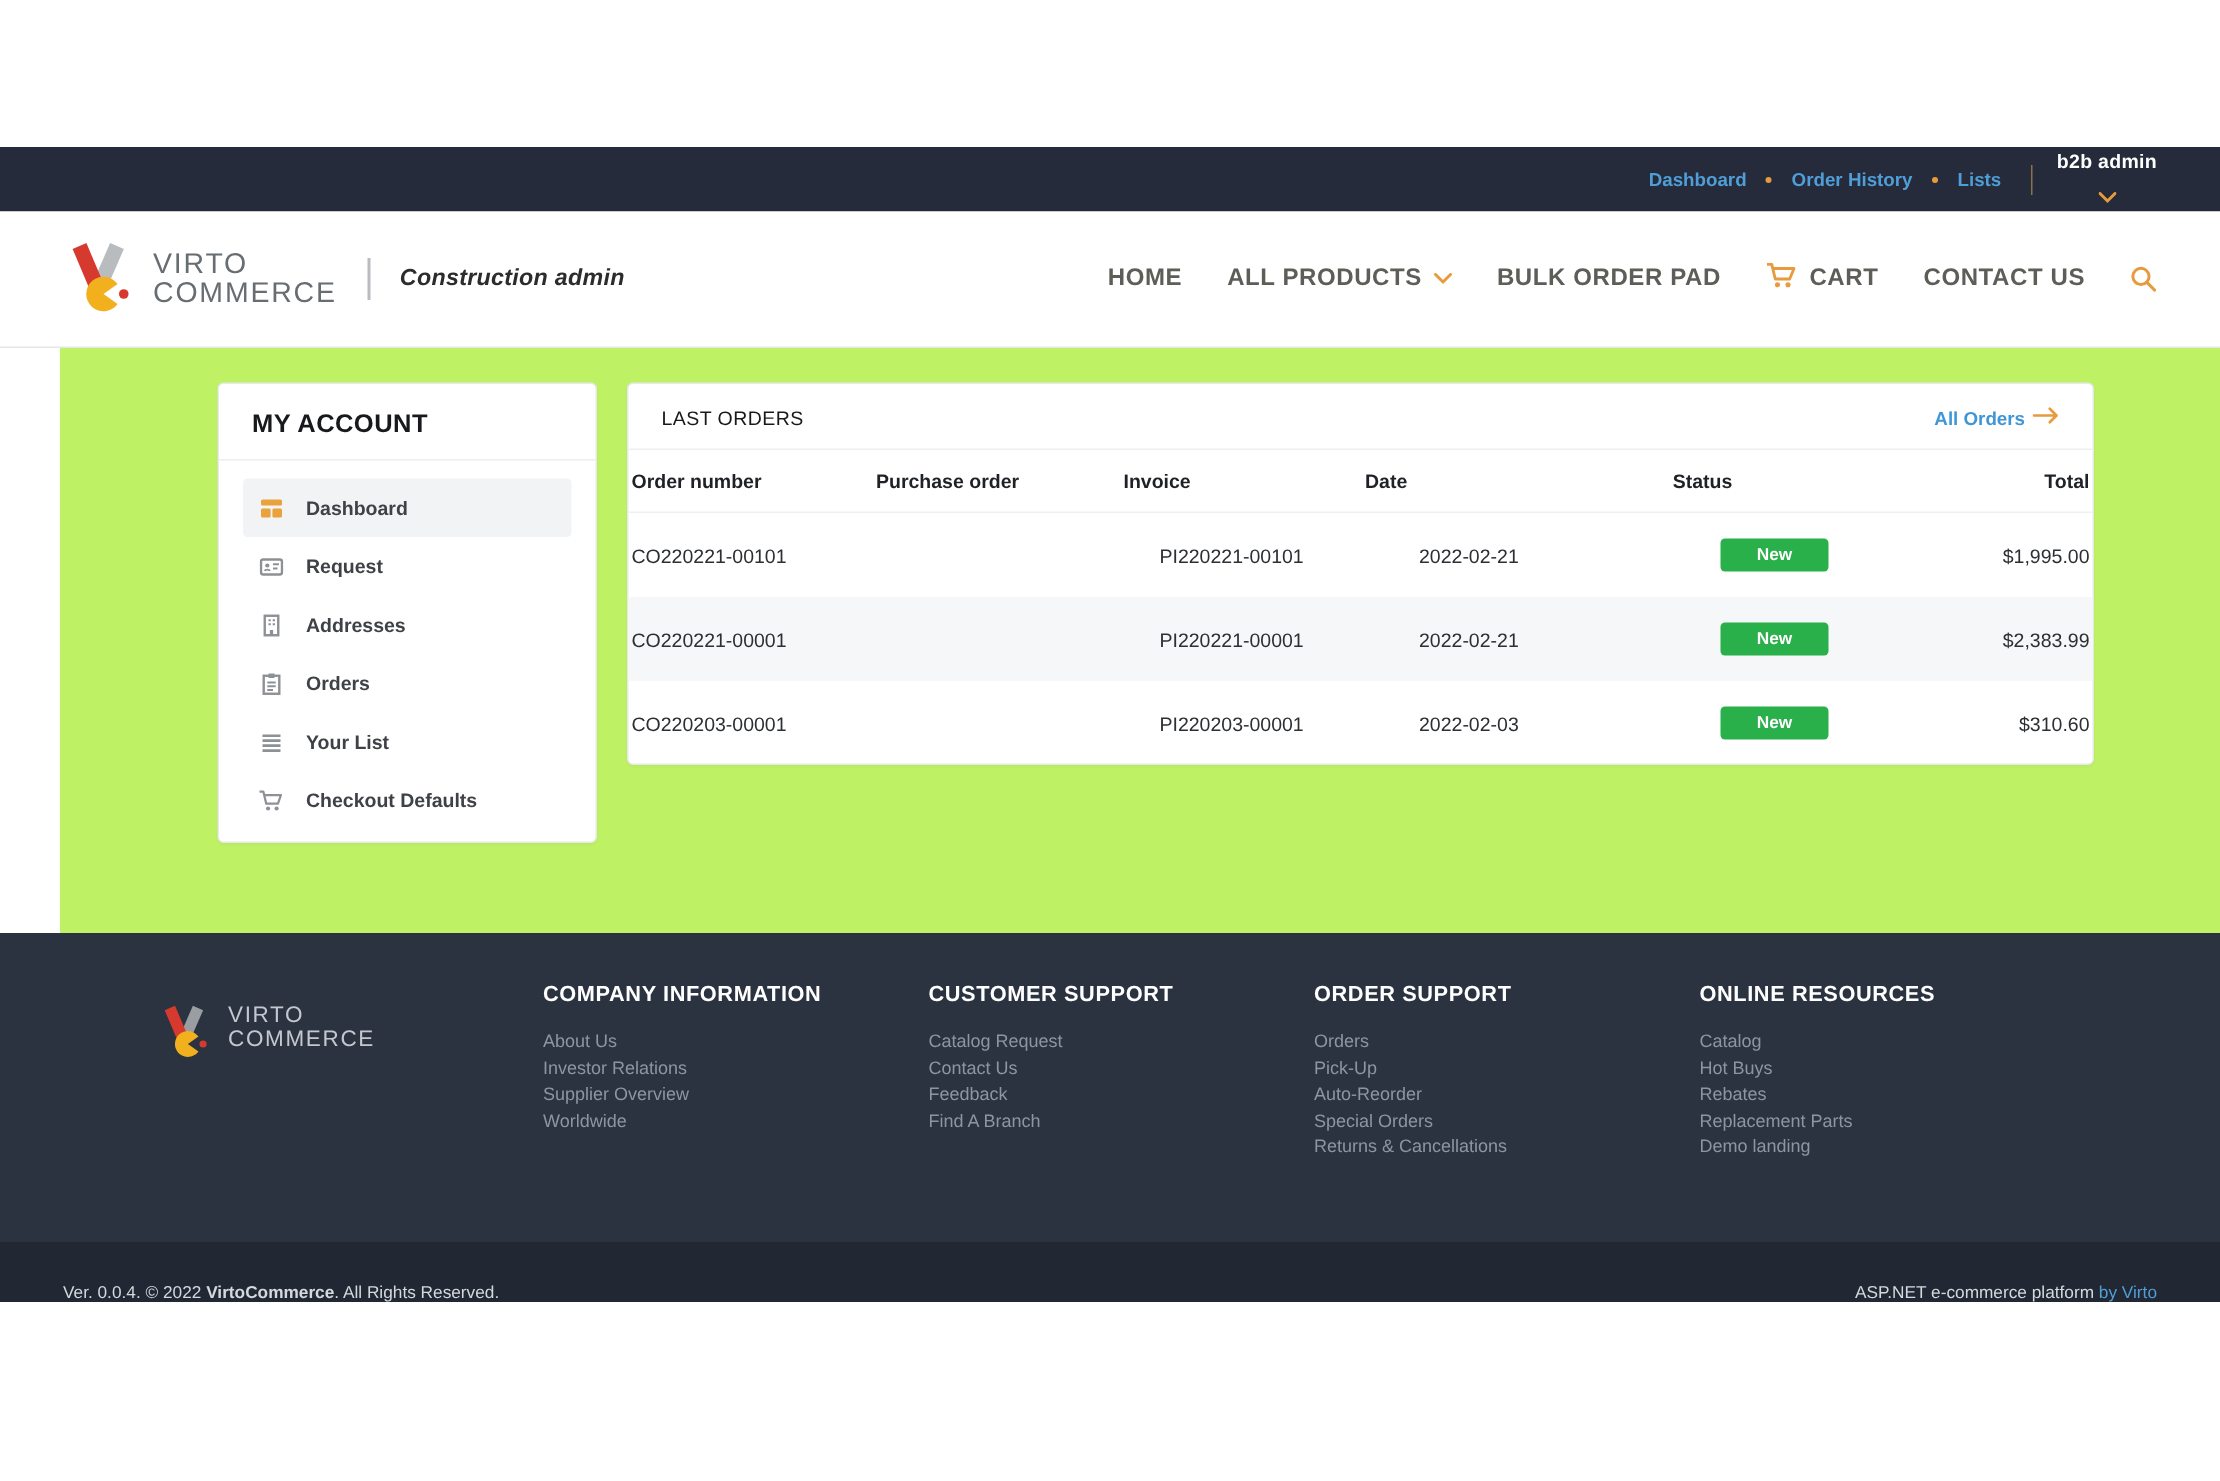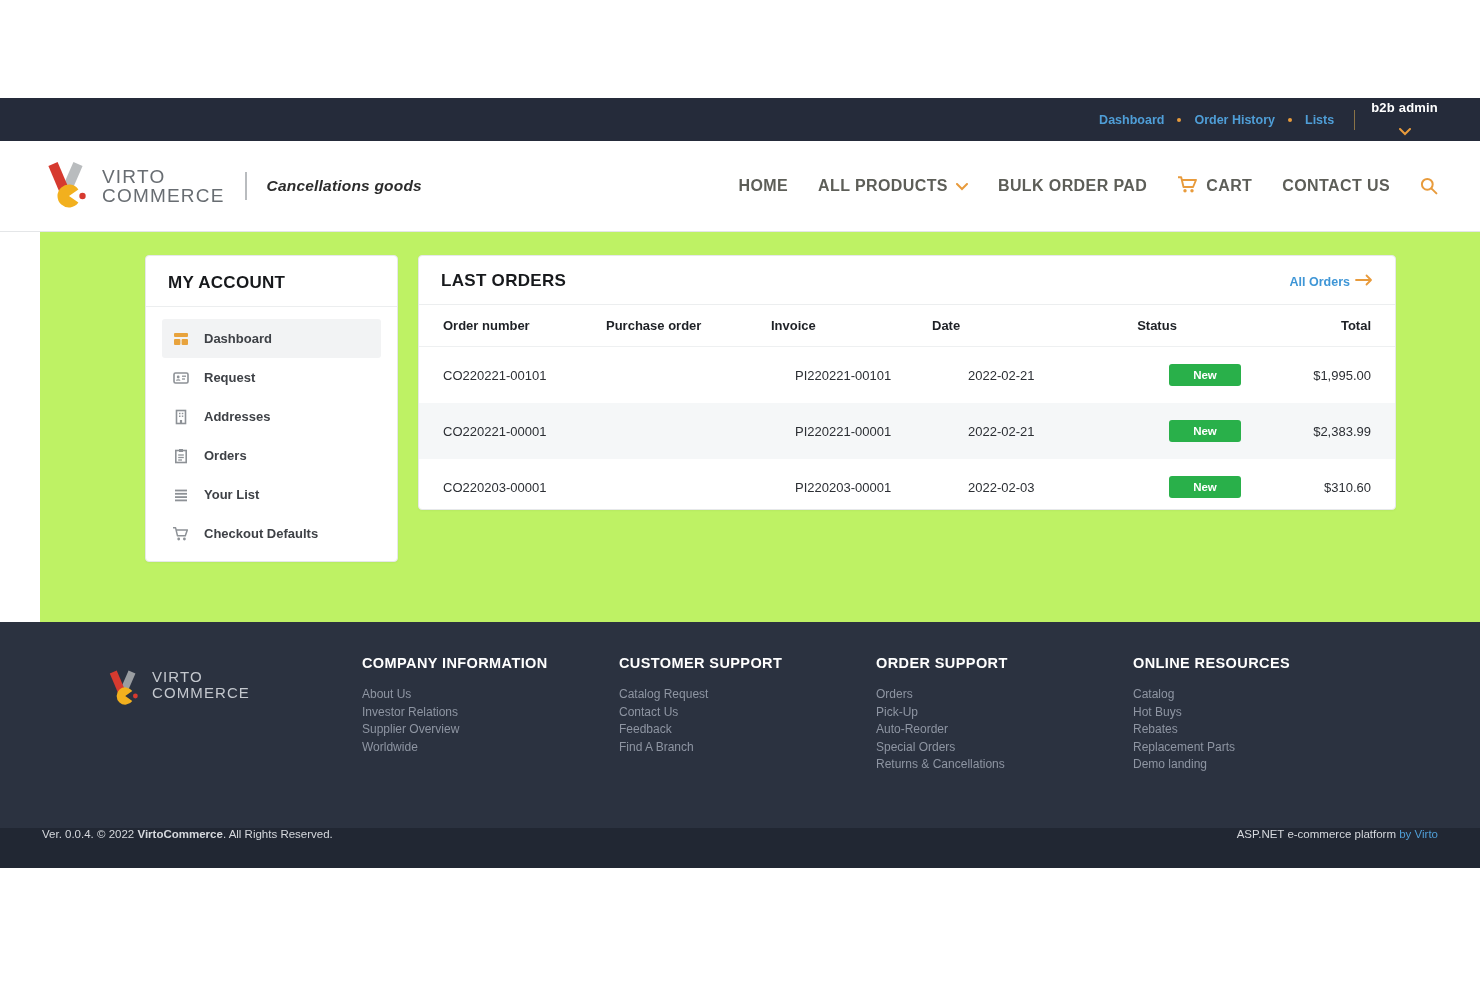--- a/index.html
+++ b/index.html
@@ -36,46 +36,46 @@
   .sidebar-menu { padding:12px 16px; }
   .sb-item { height:39px; display:flex; align-items:center; gap:15px; padding:0 10px; border-radius:3px;
              color:#3e4146; font-size:13px; font-weight:700; cursor:pointer; }
   .sb-item .sb-ic { width:17px; display:flex; justify-content:center; color:#8d9196; }
   .sb-item.active { background:#f2f3f4; }
   .sb-item.active .sb-ic { color:#e8a33d; }
 
   .orders-card { left:378px; top:23px; width:978px; height:255px; }
   .orders-head { display:flex; align-items:center; justify-content:space-between;
                  padding:15px 22px 13px; border-bottom:1px solid #eceeef; }
-  .orders-title { font-size:17px; font-weight:700; color:#17191c; letter-spacing:.3px; }
+  .orders-title { font-size:13px; font-weight:400; color:#17191c; letter-spacing:.3px; }
   .all-orders { display:flex; align-items:flex-end; gap:5px; cursor:pointer; text-decoration:none; }
   .all-orders span { color:#3f96d6; font-size:12.5px; font-weight:700; }
 
-  .tgrid { display:grid; grid-template-columns:163px 165px 161px 150px 150px 1fr; align-items:center; padding:0 24px; }
+  .tgrid { display:grid; grid-template-columns:163px 165px 161px 150px 150px 1fr; align-items:center; padding:0 2px; }
   .thead { height:42px; border-bottom:1px solid #eef0f1; }
   .thead div { font-size:13px; font-weight:800; color:#1e2126; }
   .c-status { text-align:center; }
   .c-total { text-align:right; }
   .trow { height:56px; font-size:13px; color:#2c2f34;gap:12px; }
   .trow.alt { background:#f5f7f8; }
   .badge-new { display:inline-block; width:72px; height:22px; line-height:22px; background:#29b04a;
                color:#ffffff; font-size:11.5px; font-weight:700; text-align:center; border-radius:3px; }
 
   
   .footer { position:absolute; top:622px; left:0; width:1480px; height:206px; background:#2b3240;
             display:flex; padding:33px 0 0 105px; }
   .f-logo-block { width:257px; display:flex; align-items:flex-start; gap:11px; padding-top:14px; }
   .f-logo-text { color:#c4c8ce; font-size:15px; letter-spacing:1.1px; line-height:1.05; }
   .f-col { width:257px; }
   .f-col h4 { color:#ffffff; font-size:14.5px; font-weight:800; letter-spacing:.4px; margin-bottom:15px; }
   .f-col a { display:block; color:#8e95a2; font-size:12px; line-height:17.5px; text-decoration:none; cursor:pointer; }
 
   
   .bottombar { position:absolute; top:828px; left:0; width:1480px; height:40px; background:#212733;
-               display:flex; align-items:flex-start; justify-content:space-between; padding:0 42px;
+               display:flex; align-items:flex-end; justify-content:space-between; padding:0 42px;
                font-size:11.5px; color:#d5d8dd; }
   .bottombar b { font-weight:800; }
   .bb-link { color:#4f9ed7; text-decoration:none; cursor:pointer; }
 </style>
 </head>
 <body>
 
 <div class="page">
 
   <div class="topbar">
@@ -104,21 +104,21 @@
           <path d="M27 36 L36.4 29.4 A11.5 11.5 0 1 0 36.4 42.6 Z" fill="#f2b01e"></path>
           <circle cx="40.5" cy="36" r="3.2" fill="#d63a2f"></circle>
         </svg>
       </span>
       <div class="logo-text">
         <div>VIRTO</div>
         <div>COMMERCE</div>
       </div>
     </div>
     <span class="hdr-sep"></span>
-    <span class="store-name">Cancellations goods</span>
+    <span class="store-name">Construction admin</span>
 
     <nav class="hdr-nav">
       <a class="nav-item">
         <span>HOME</span>
       </a>
       <a class="nav-item">
         <span>ALL PRODUCTS</span>
         <span>
           <svg width="12" height="8" viewBox="0 0 12 8">
               <path d="M1 1l5 5 5-5" stroke="#e89b3c" stroke-width="2" fill="none" stroke-linecap="round"></path>

